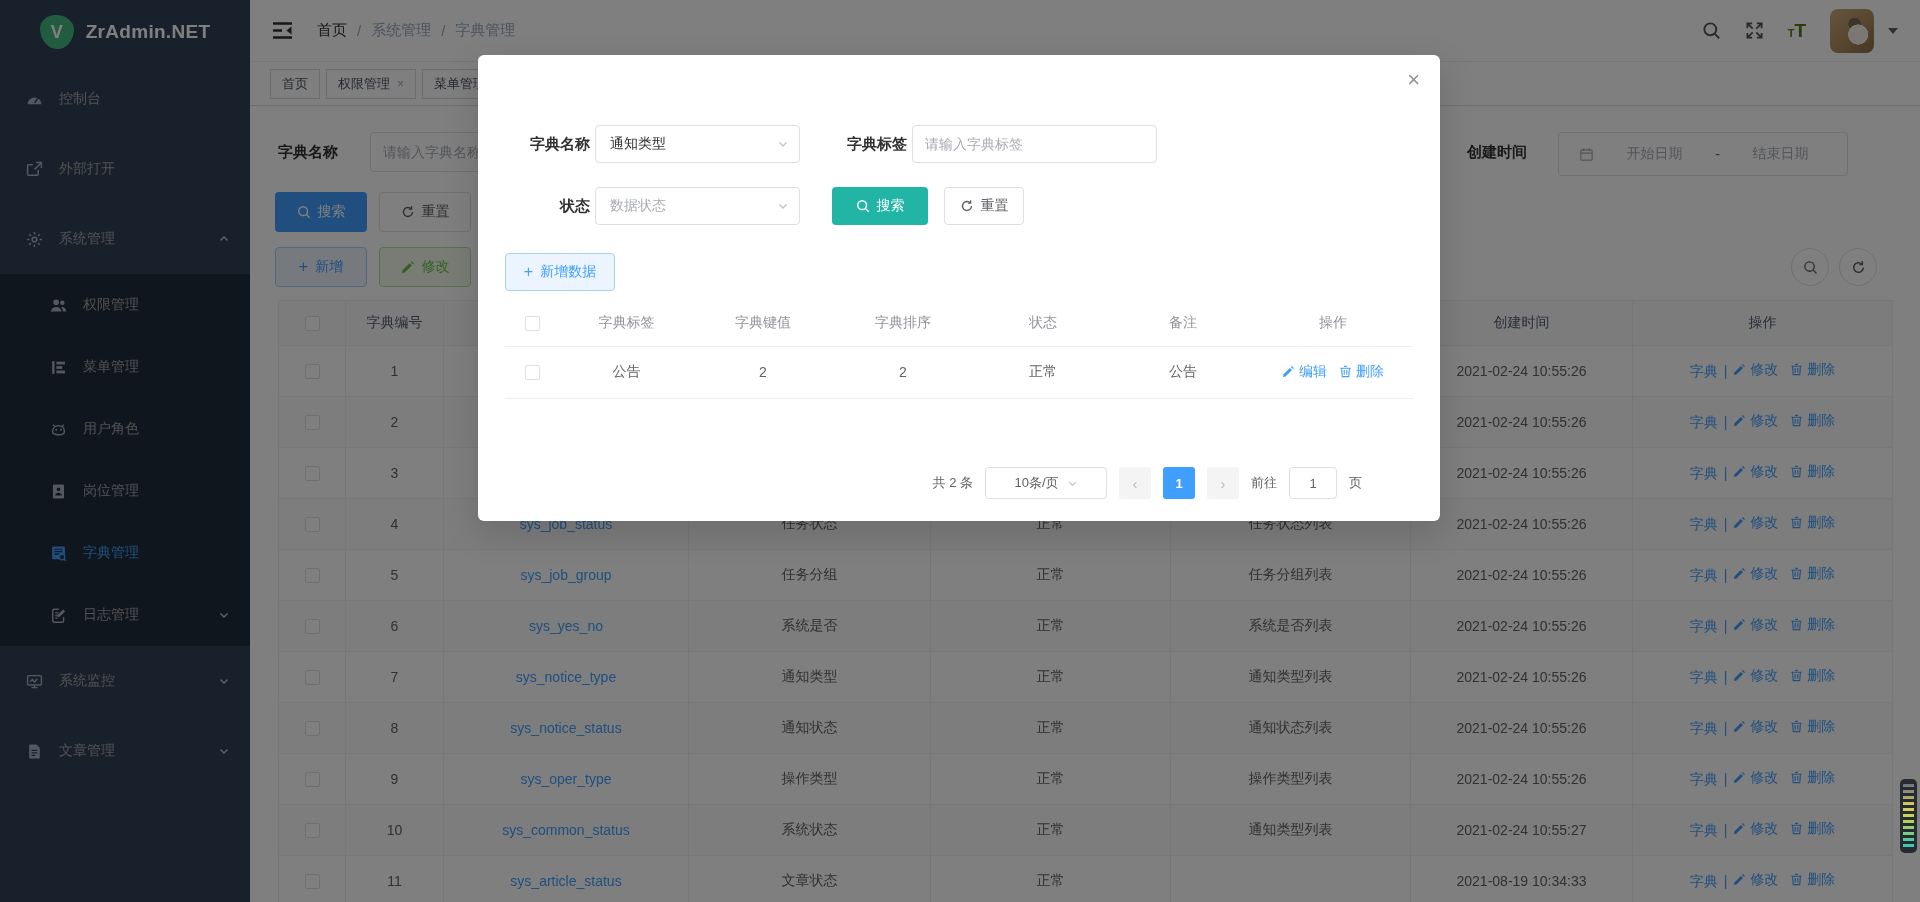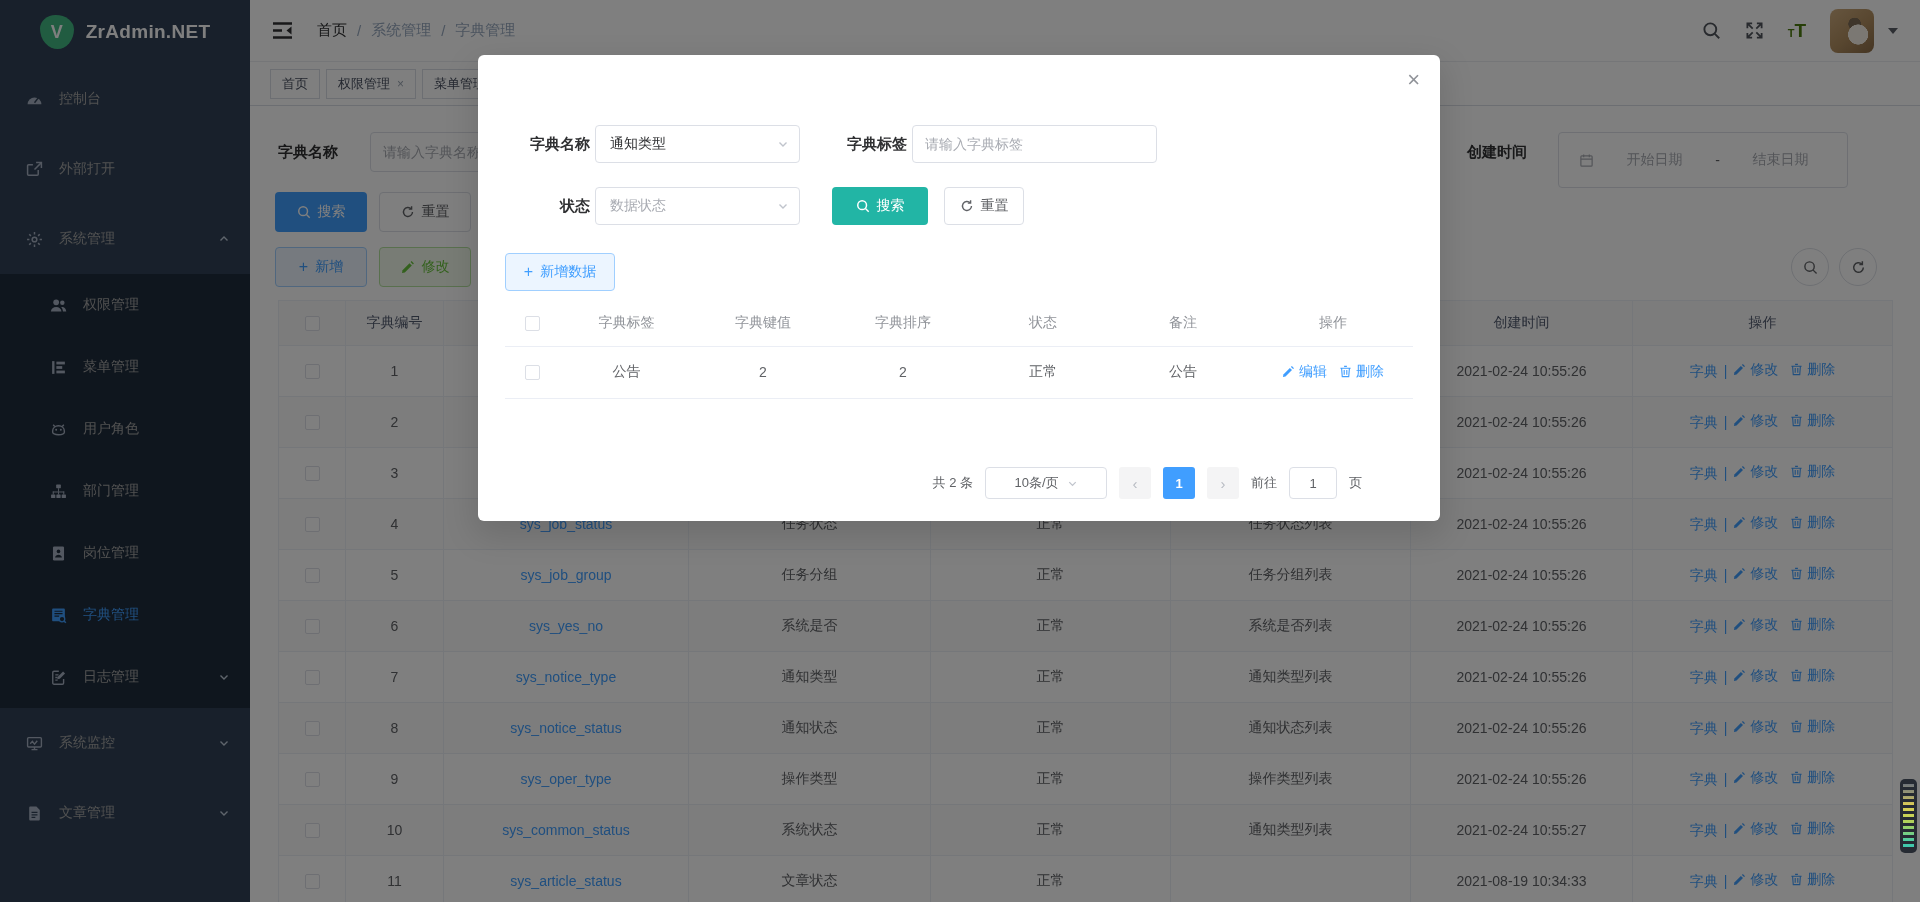--- a/index.html
+++ b/index.html
@@ -45,21 +45,21 @@
   
   .tabbar{position:fixed;left:250px;top:62px;width:1670px;height:44px;background:#fff;border-bottom:1px solid #d8dce5;display:flex;align-items:center;padding:0 20px;gap:6px;z-index:1}
   .tab{height:30px;border:1px solid #d8dce5;padding:0 11px;font-size:13px;color:#495060;display:flex;align-items:center;gap:7px;background:#fff;cursor:pointer}
   .tab .x{font-size:12px;color:#9aa4b2;line-height:1}
 
   
   .content{position:fixed;left:250px;top:106px;width:1670px;height:796px;background:#fff;z-index:1;overflow:hidden}
   .flabel{position:absolute;font-weight:bold;font-size:15px;color:#303133;line-height:40px}
   .finput{position:absolute;height:40px;border:1px solid #dcdfe6;border-radius:4px;padding:0 12px;font-size:14px;color:#606266;background:#fff;font-family:inherit}
   .finput::placeholder{color:#a8abb2}
-  .daterange{position:absolute;height:56px;border:1px solid #dcdfe6;border-radius:4px;display:flex;align-items:center;padding:0 20px;gap:14px;color:#a8abb2;font-size:14px;background:#fff}
+  .daterange{position:absolute;height:44px;border:1px solid #dcdfe6;border-radius:4px;display:flex;align-items:center;padding:0 20px;gap:14px;color:#a8abb2;font-size:14px;background:#fff}
   .daterange .cal{width:15px;height:15px;color:#a8abb2;flex:none}
   .daterange .cal svg{width:100%;height:100%}
   .daterange .dph{flex:1;text-align:center}
   .btn{position:absolute;height:40px;border-radius:4px;display:flex;align-items:center;justify-content:center;gap:7px;font-size:14px;cursor:pointer;border:1px solid transparent}
   .btn .bi{width:14px;height:14px}
   .btn .bi svg{width:100%;height:100%}
   .btn-primary{background:#409eff;color:#fff}
   .btn-default{background:#fff;border-color:#dcdfe6;color:#606266}
   .btn-plain-primary{background:#ecf5ff;border-color:#a0cfff;color:#409eff}
   .btn-plain-success{background:#f0f9eb;border-color:#b3e19d;color:#67c23a}
@@ -175,34 +175,20 @@
     <div class="menu-item">
       <span class="mi">
           <svg viewBox="0 0 16 16" fill="none" stroke="currentColor" stroke-width="1.3">
             <path d="M2.5 9.5C2.5 6.5 5 4.5 8 4.5s5.5 2 5.5 5v1.2c0 1-1.8 2.3-5.5 2.3s-5.5-1.3-5.5-2.3z"></path>
             <circle cx="5.8" cy="8.3" r=".9" fill="currentColor" stroke="none"></circle>
             <circle cx="10.2" cy="8.3" r=".9" fill="currentColor" stroke="none"></circle>
             <path d="M3 3.5l1.5 1.6M13 3.5l-1.5 1.6"></path>
           </svg>
         </span>
       <span class="mlabel">用户角色</span>
-    </div>
-    <div class="menu-item">
-      <span class="mi">
-          <svg viewBox="0 0 16 16" fill="currentColor">
-            <rect x="5.8" y="1.5" width="4.4" height="3.4" rx=".6"></rect>
-            <rect x="1" y="10.8" width="4" height="3.4" rx=".6"></rect>
-            <rect x="6" y="10.8" width="4" height="3.4" rx=".6"></rect>
-            <rect x="11" y="10.8" width="4" height="3.4" rx=".6"></rect>
-            <path d="M7.6 4.9h.9v3h-.9z"></path>
-            <path d="M2.6 8h10.8v.9H2.6z"></path>
-            <path d="M2.6 8h.9v2.8h-.9zM7.6 8h.9v2.8h-.9zM12.5 8h.9v2.8h-.9z"></path>
-          </svg>
-        </span>
-      <span class="mlabel">部门管理</span>
     </div>
     <div class="menu-item">
       <span class="mi">
           <svg viewBox="0 0 16 16">
             <rect x="2.8" y="1.5" width="10.4" height="13" rx="1.2" fill="currentColor"></rect>
             <circle cx="8" cy="6" r="1.7" fill="#1f2d3d"></circle>
             <path d="M4.8 11.7c.3-1.7 1.6-2.6 3.2-2.6s2.9.9 3.2 2.6z" fill="#1f2d3d"></path>
           </svg>
         </span>
       <span class="mlabel">岗位管理</span>

